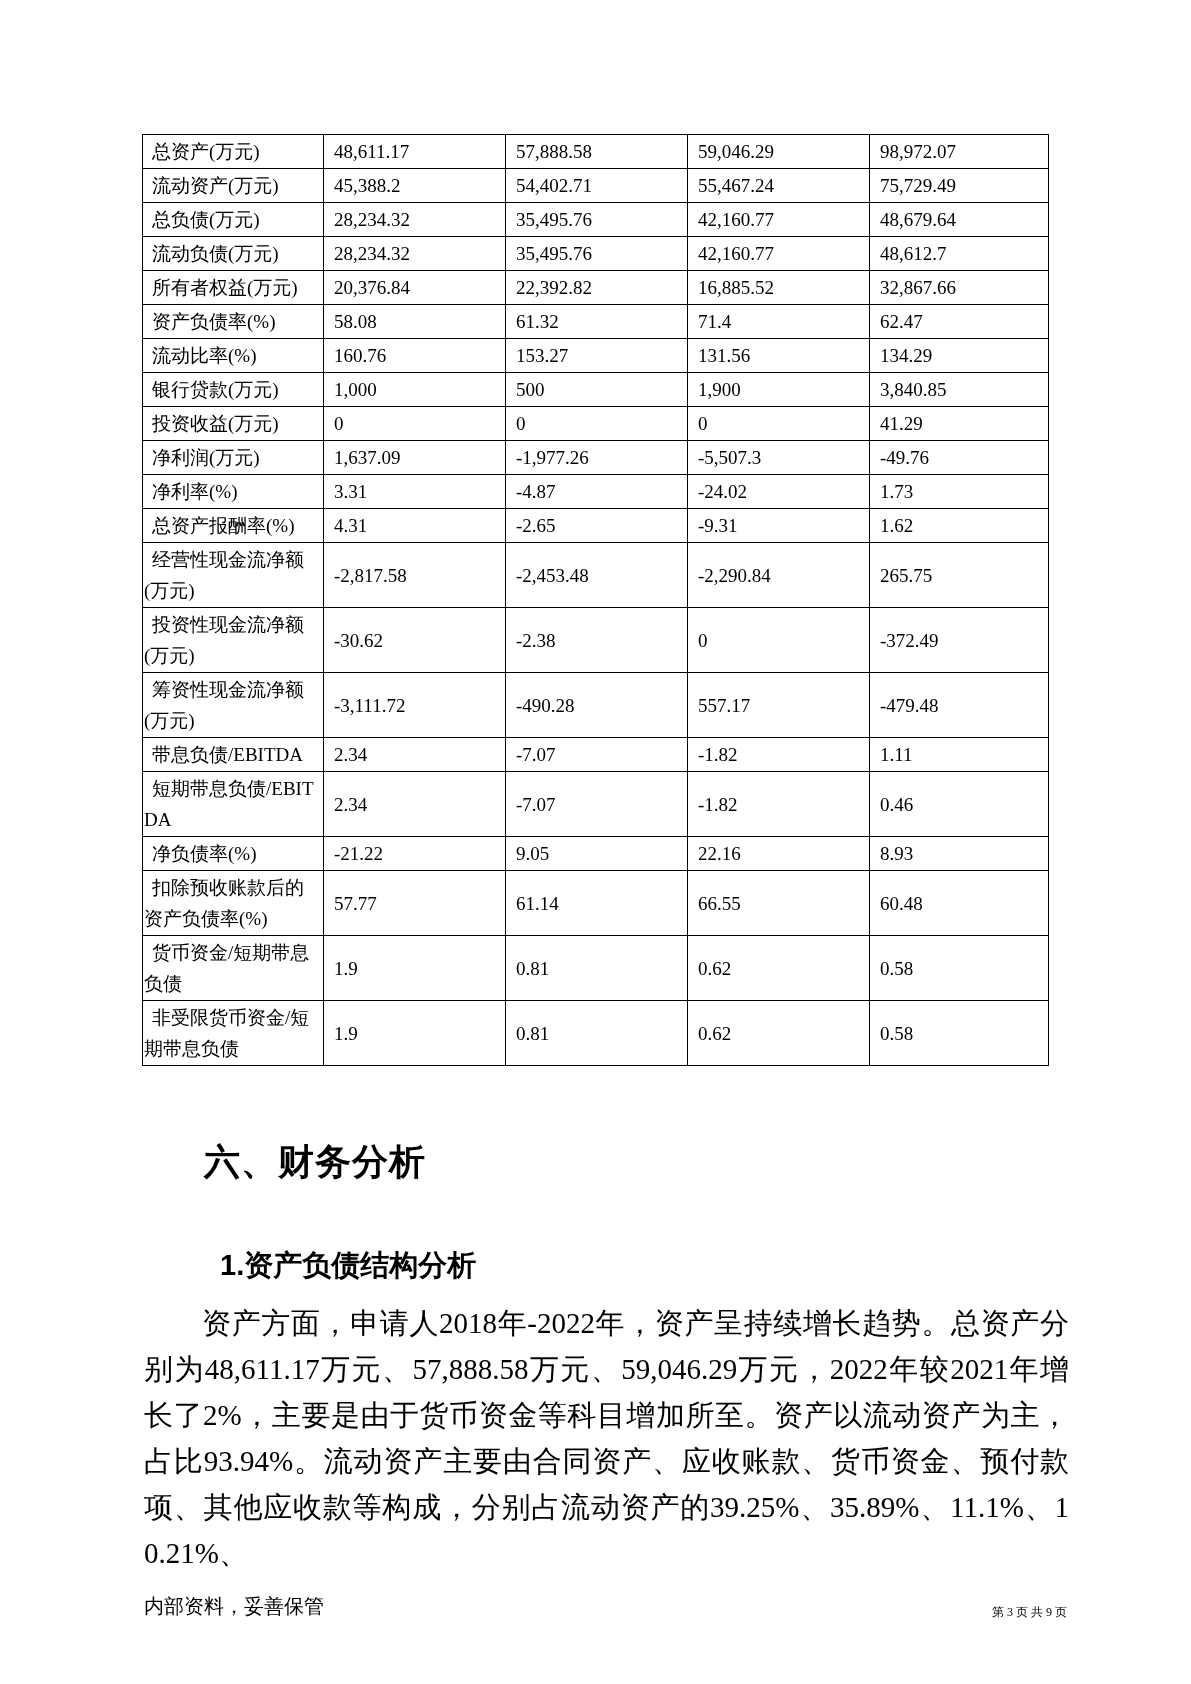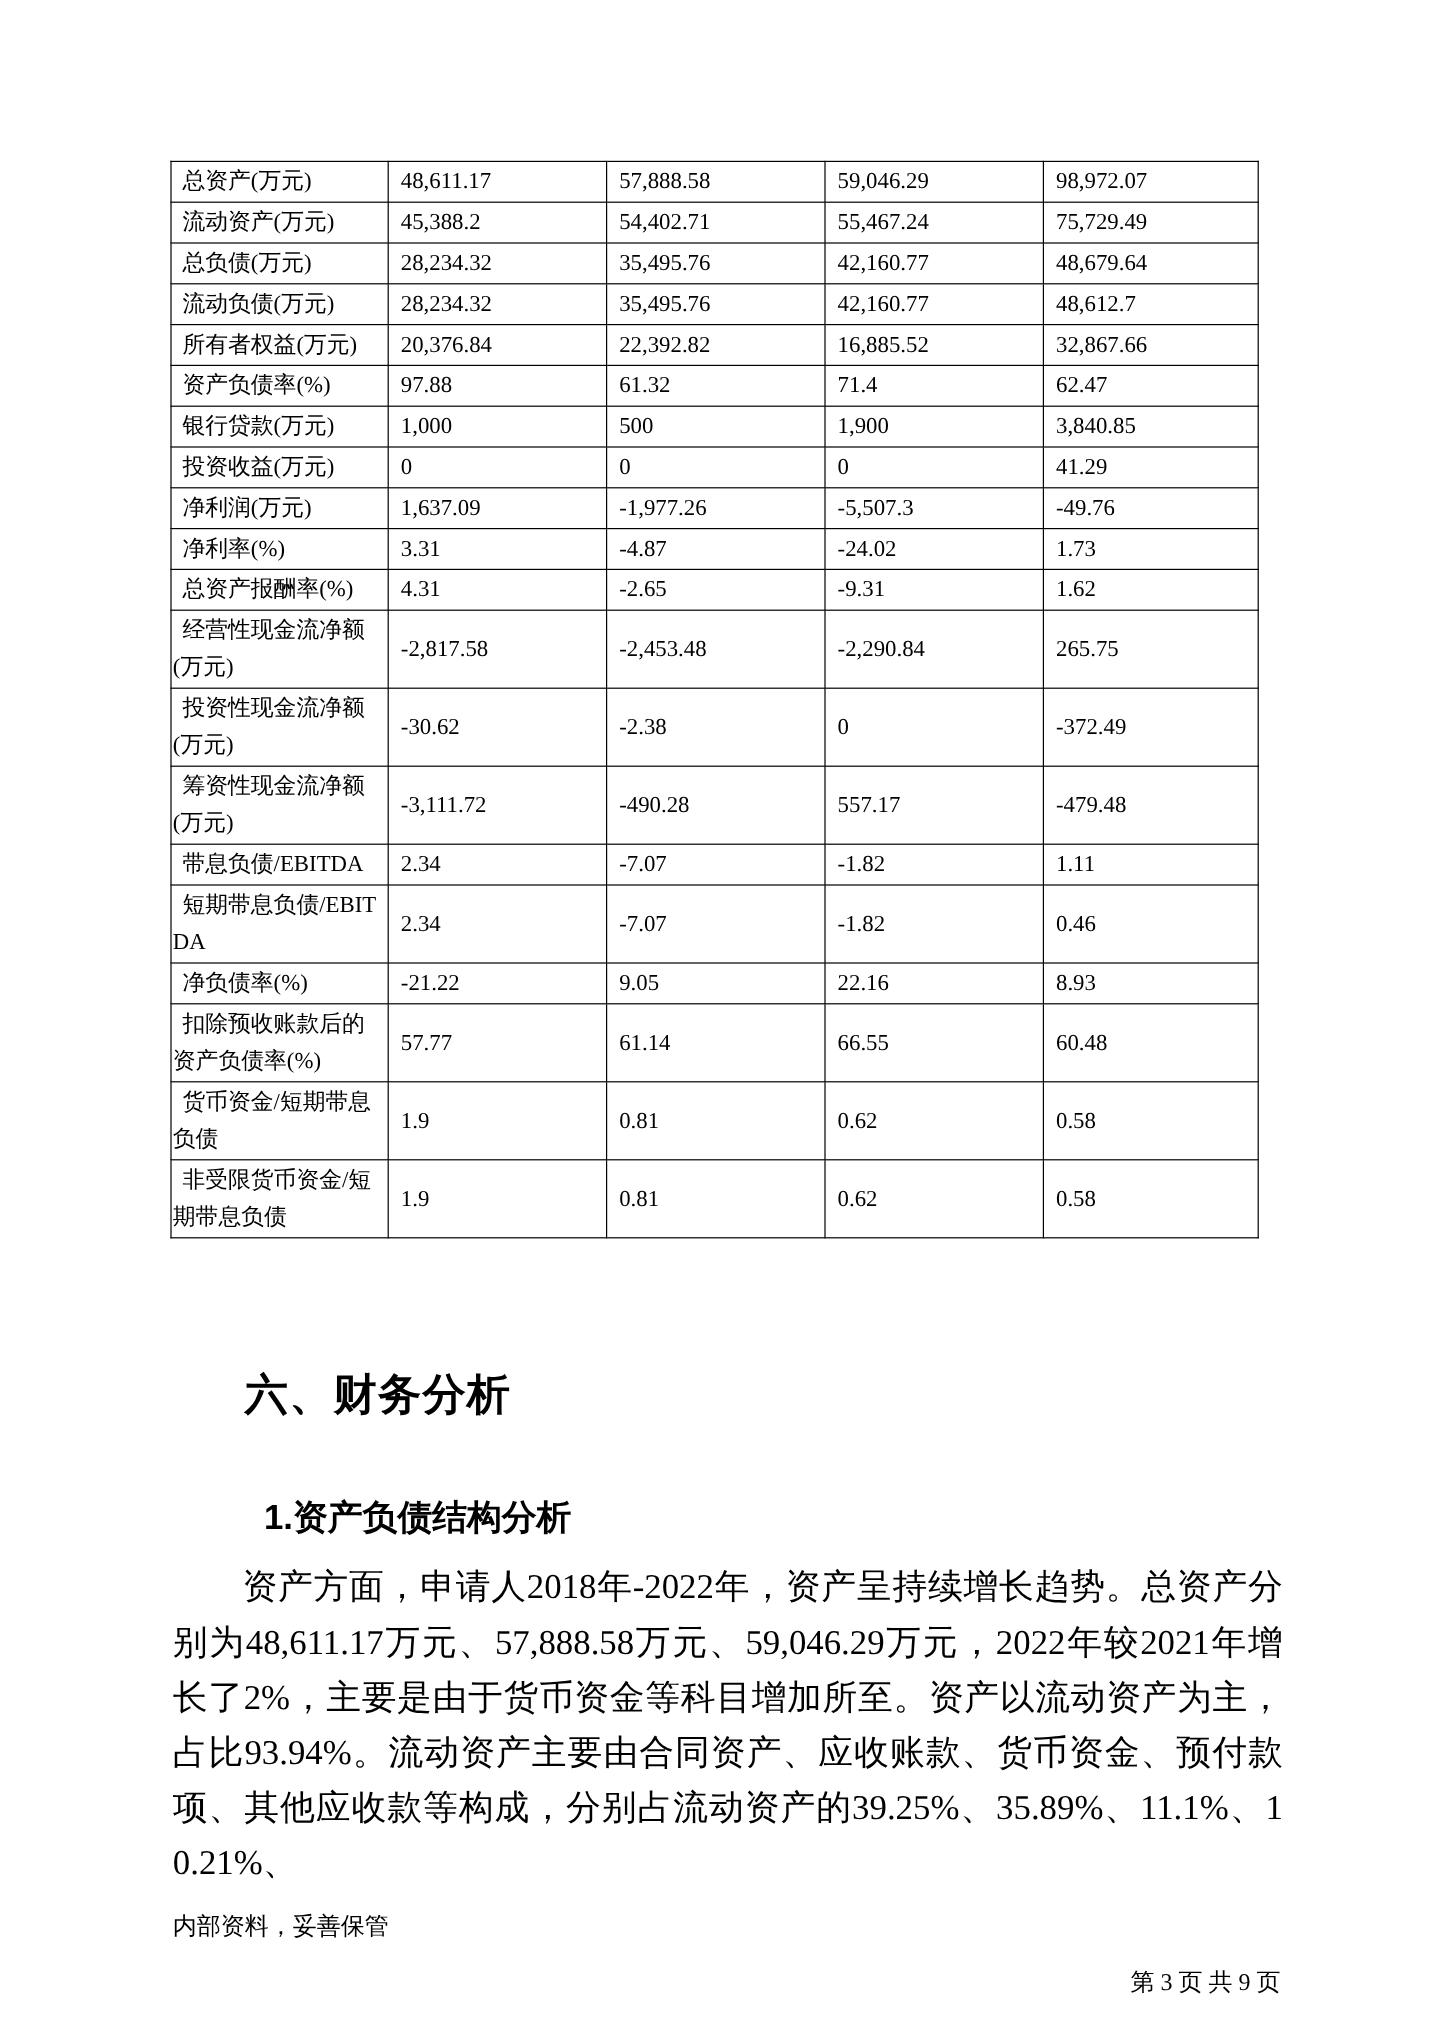--- a/index.html
+++ b/index.html
@@ -76,23 +76,22 @@
     top: 1594px;
     font-family: "Liberation Sans", "DejaVu Sans", sans-serif;
     font-size: 20px;
     line-height: 24px;
   }
   .footer-right {
     position: absolute;
     right: 124px;
     top: 1600px;
     font-family: "Liberation Serif", "DejaVu Serif", serif;
-    font-size: 20px;
+    font-size: 12px;
     line-height: 24px;
-    margin-top: 40px;
   }
 </style>
 </head>
 <body>
 
 <div class="page">
 
   <table class="fin-table">
     <colgroup>
       <col style="width:181px">
@@ -132,24 +131,31 @@
         </tr>
         <tr>
           <td class="label">所有者权益(万元)</td>
           <td class="val">20,376.84</td>
           <td class="val">22,392.82</td>
           <td class="val">16,885.52</td>
           <td class="val">32,867.66</td>
         </tr>
         <tr>
           <td class="label">资产负债率(%)</td>
-          <td class="val">97.88</td>
+          <td class="val">58.08</td>
           <td class="val">61.32</td>
           <td class="val">71.4</td>
           <td class="val">62.47</td>
+        </tr>
+        <tr>
+          <td class="label">流动比率(%)</td>
+          <td class="val">160.76</td>
+          <td class="val">153.27</td>
+          <td class="val">131.56</td>
+          <td class="val">134.29</td>
         </tr>
         <tr>
           <td class="label">银行贷款(万元)</td>
           <td class="val">1,000</td>
           <td class="val">500</td>
           <td class="val">1,900</td>
           <td class="val">3,840.85</td>
         </tr>
         <tr>
           <td class="label">投资收益(万元)</td>

